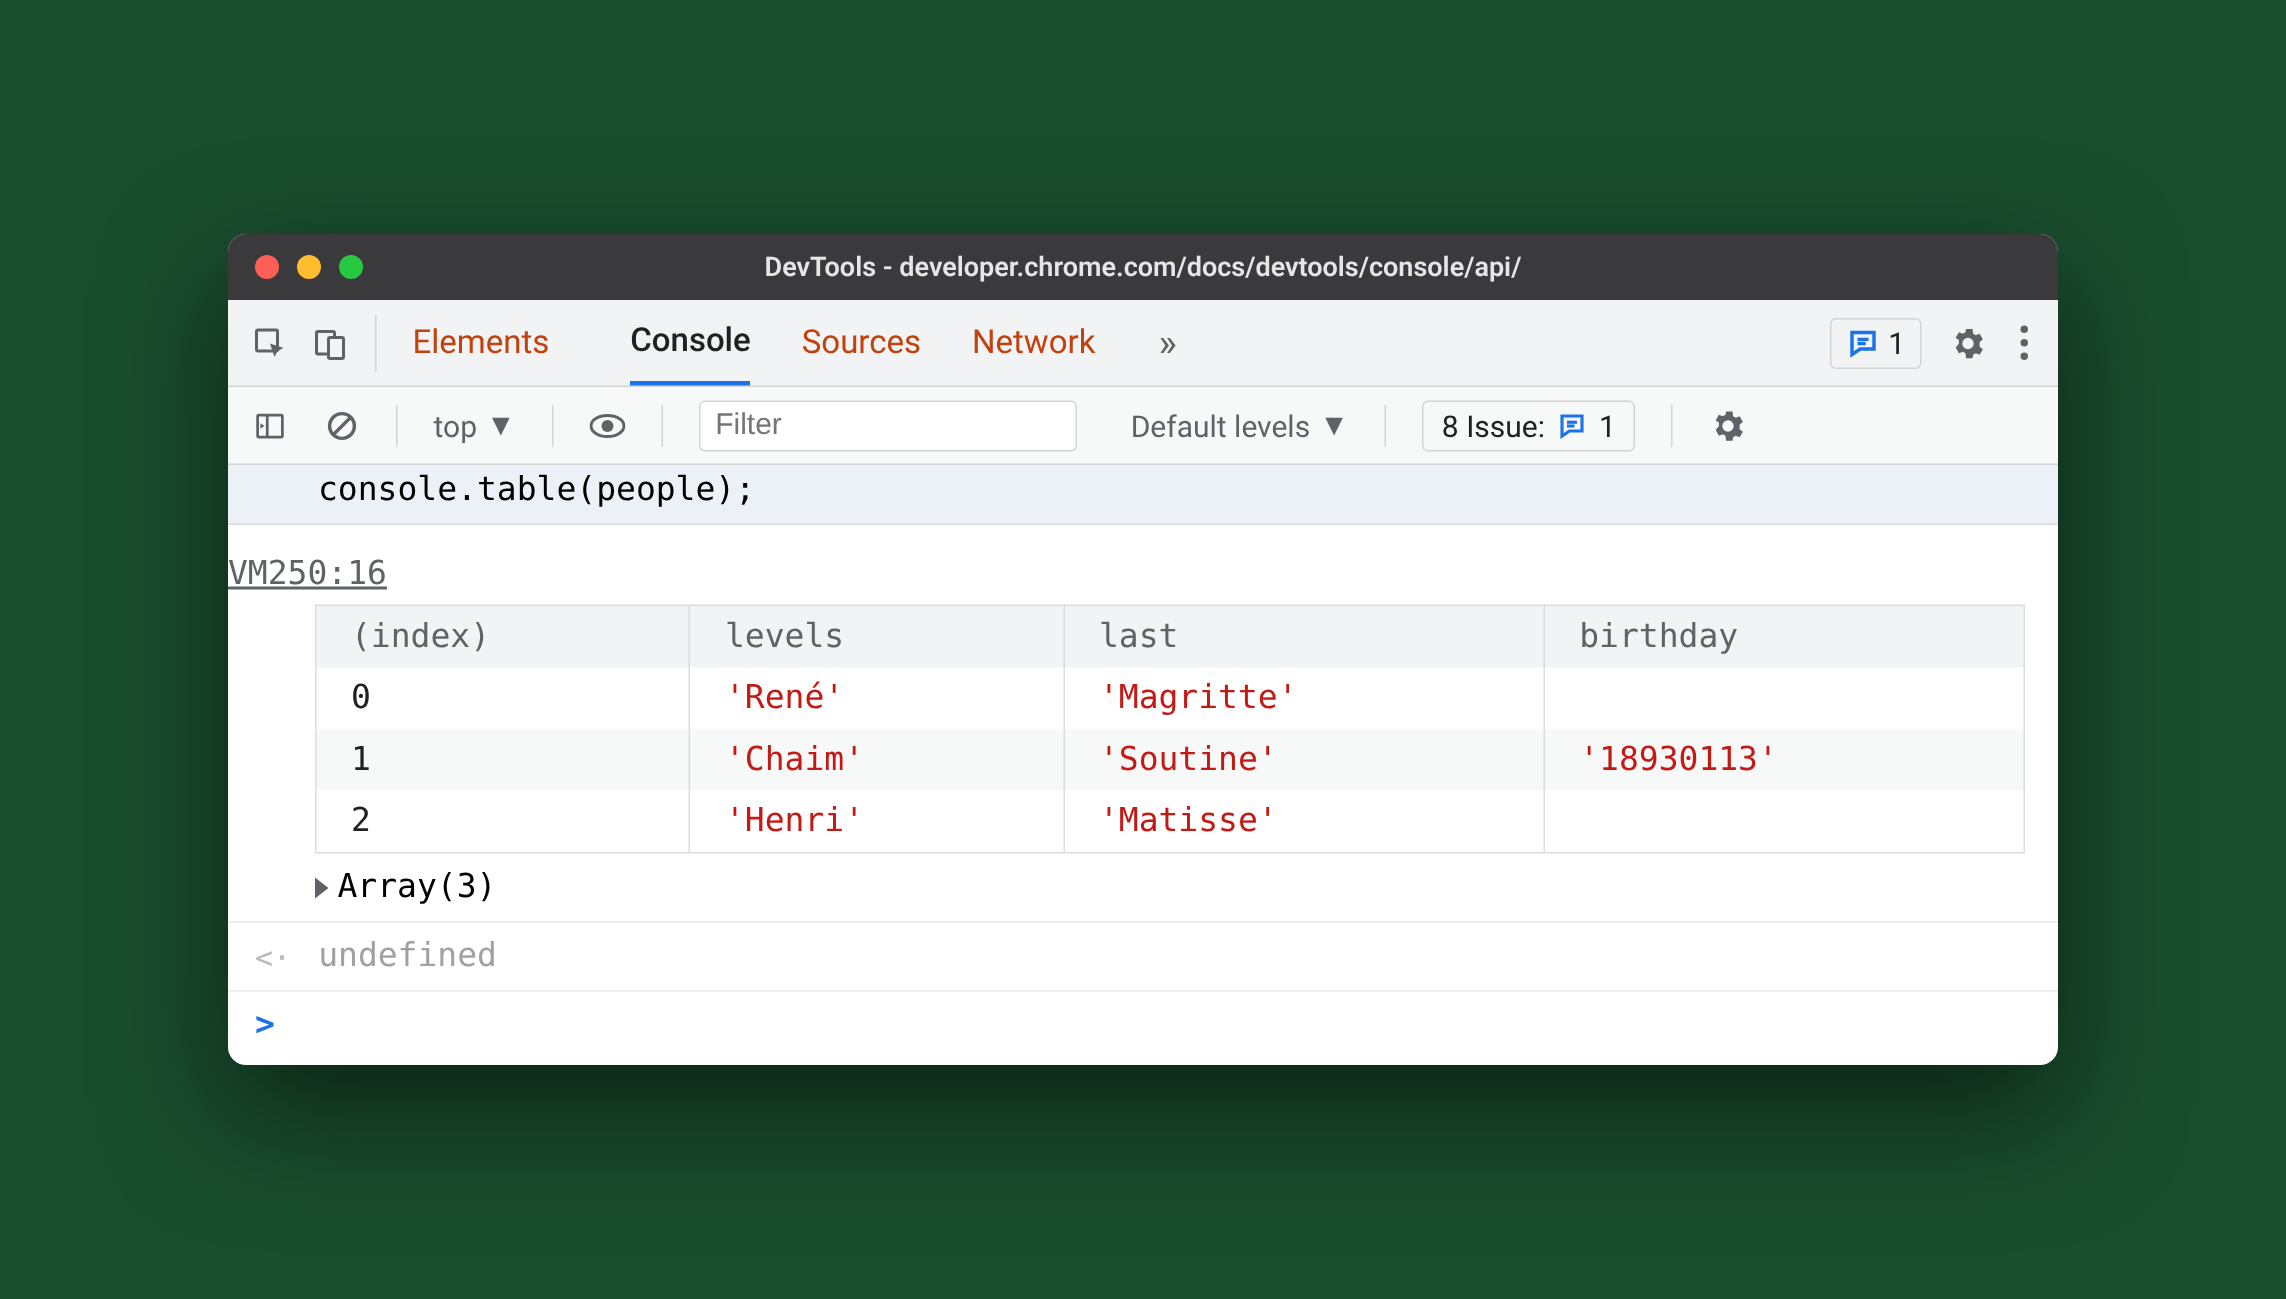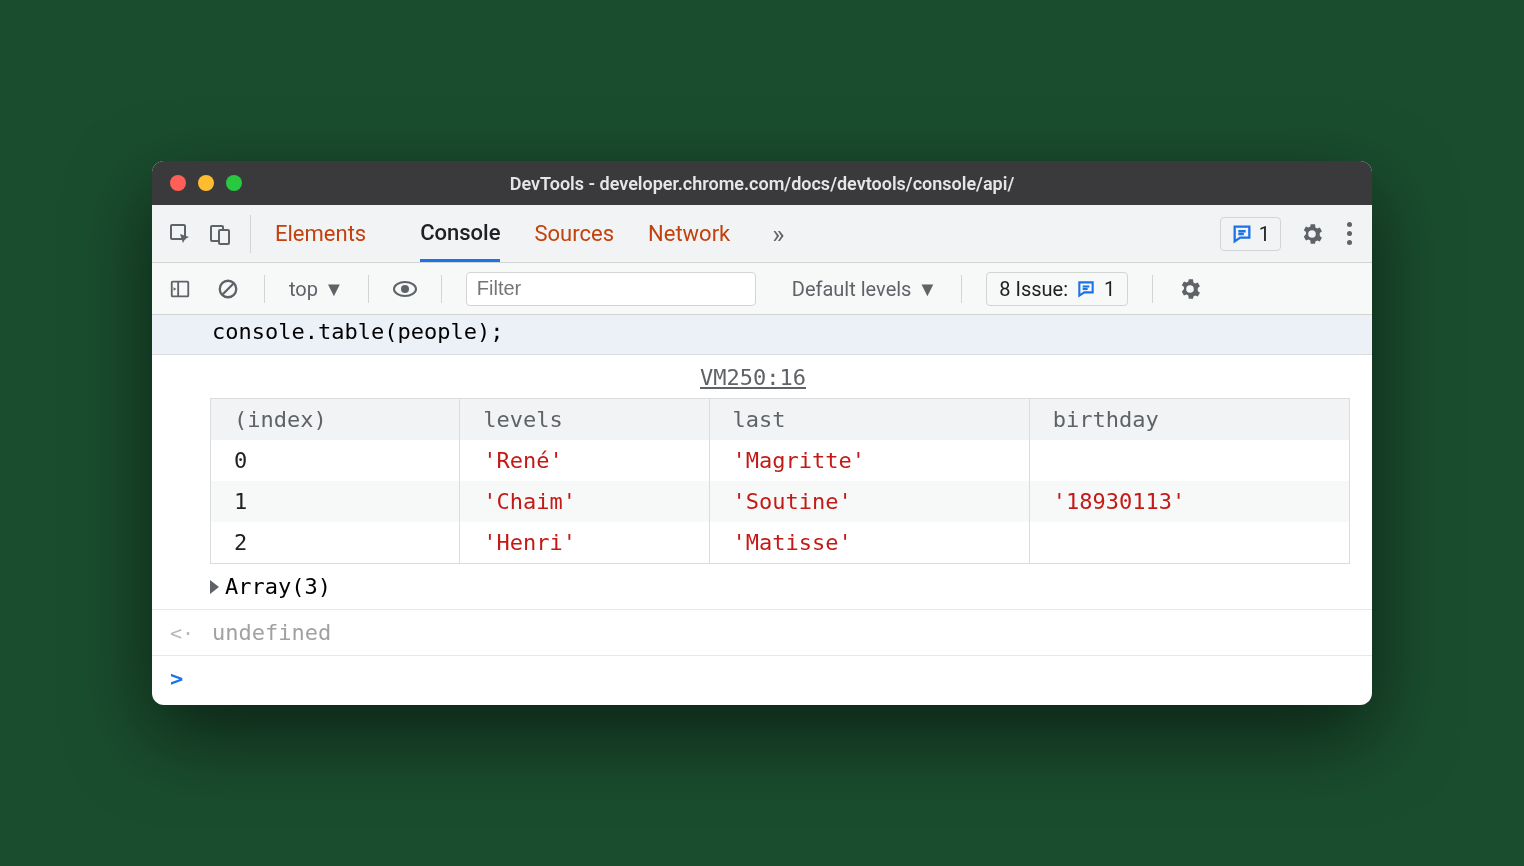--- a/index.html
+++ b/index.html
@@ -66,34 +66,34 @@
       background: #f7f8f8;
       height: 52px;
       display: flex; align-items: center; padding: 0 16px;
       border-bottom: 1px solid #d4d4d4;
       gap: 24px; font-size: 20px; color: #5f6368;
     }
     .vsep { width: 1px; height: 28px; background: #d4d4d4; }
     .context-sel { display: flex; align-items: center; gap: 6px; cursor: pointer; }
     .filter-input {
       background: #fff; border: 1px solid #d4d4d4; border-radius: 4px;
-      height: 34px; width: 290px; padding: 0 10px; font-size: 20px;
+      height: 34px; width: 252px; padding: 0 10px; font-size: 20px;
     }
     .levels-sel { display: flex; align-items: center; gap: 6px; cursor: pointer; margin-left: 12px; }
     .issues-pill {
       display: flex; align-items: center; gap: 8px;
       border: 1px solid #d4d4d4; border-radius: 4px; padding: 4px 12px;
       font-size: 20px; color: #202124; cursor: pointer;
     }
     .code-area { font-family: ui-monospace, "SF Mono", Menlo, Consolas, monospace; font-size: 22px; }
     .code-line {
       background: #ecf1f8; padding: 4px 0 10px 60px; color: #000000;
       border-bottom: 1px solid #dadce0;
     }
-    .src-link { display: flex; justify-content: center; padding: 10px 18px 4px 0; }
+    .src-link { display: flex; justify-content: flex-start; padding: 20px 18px 4px 0; }
     .src-link a { color: #5f6368; text-decoration: underline; font-size: 22px; }
     .data-table {
       margin: 4px 0 4px 58px; width: calc(100% - 80px);
       border-collapse: collapse; border: 1px solid #dadce0;
       font-size: 22px;
     }
     .data-table th, .data-table td {
       text-align: left; padding: 8px 23px; border-right: 1px solid #dadce0;
       font-weight: normal;
     }

